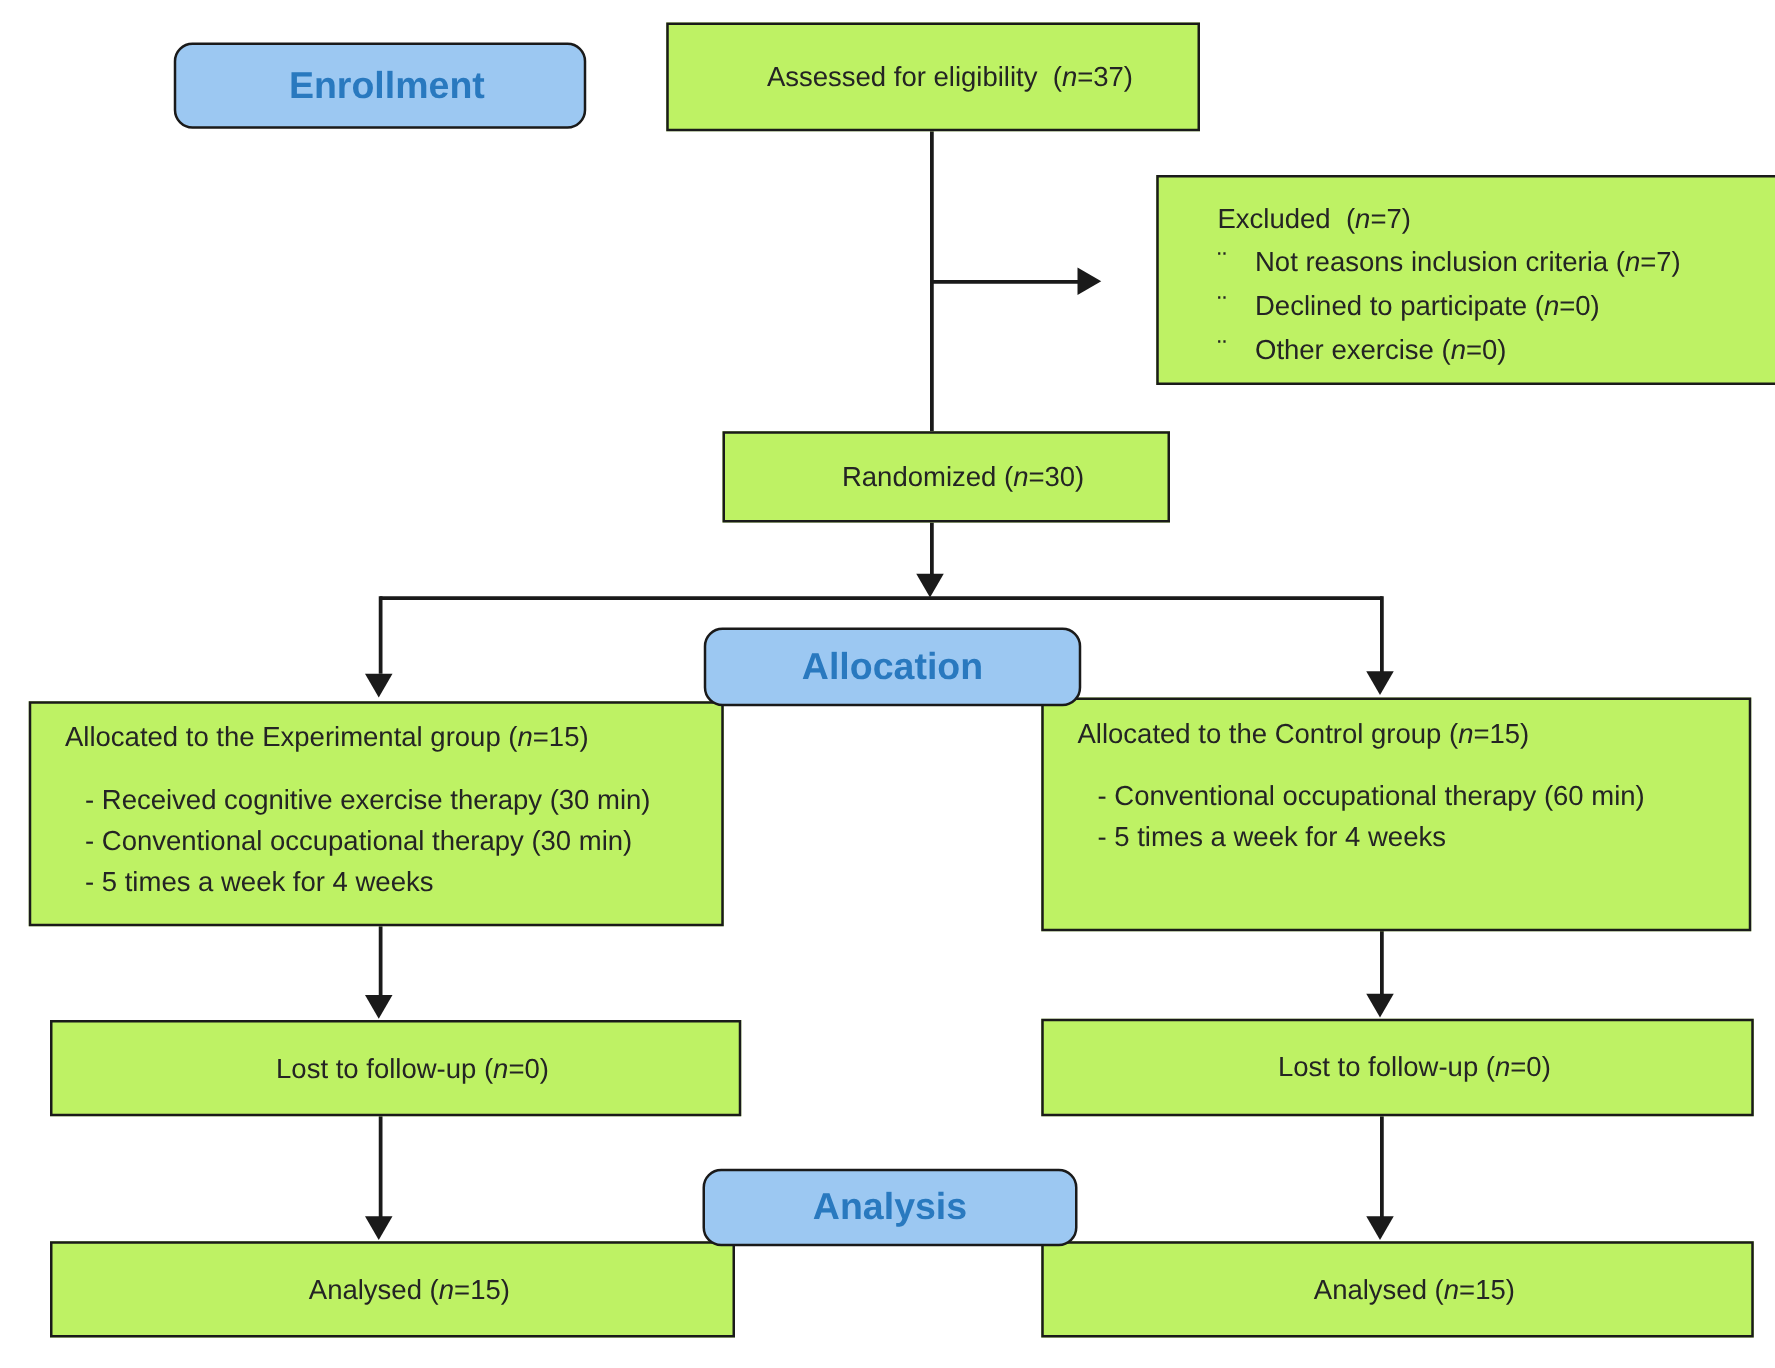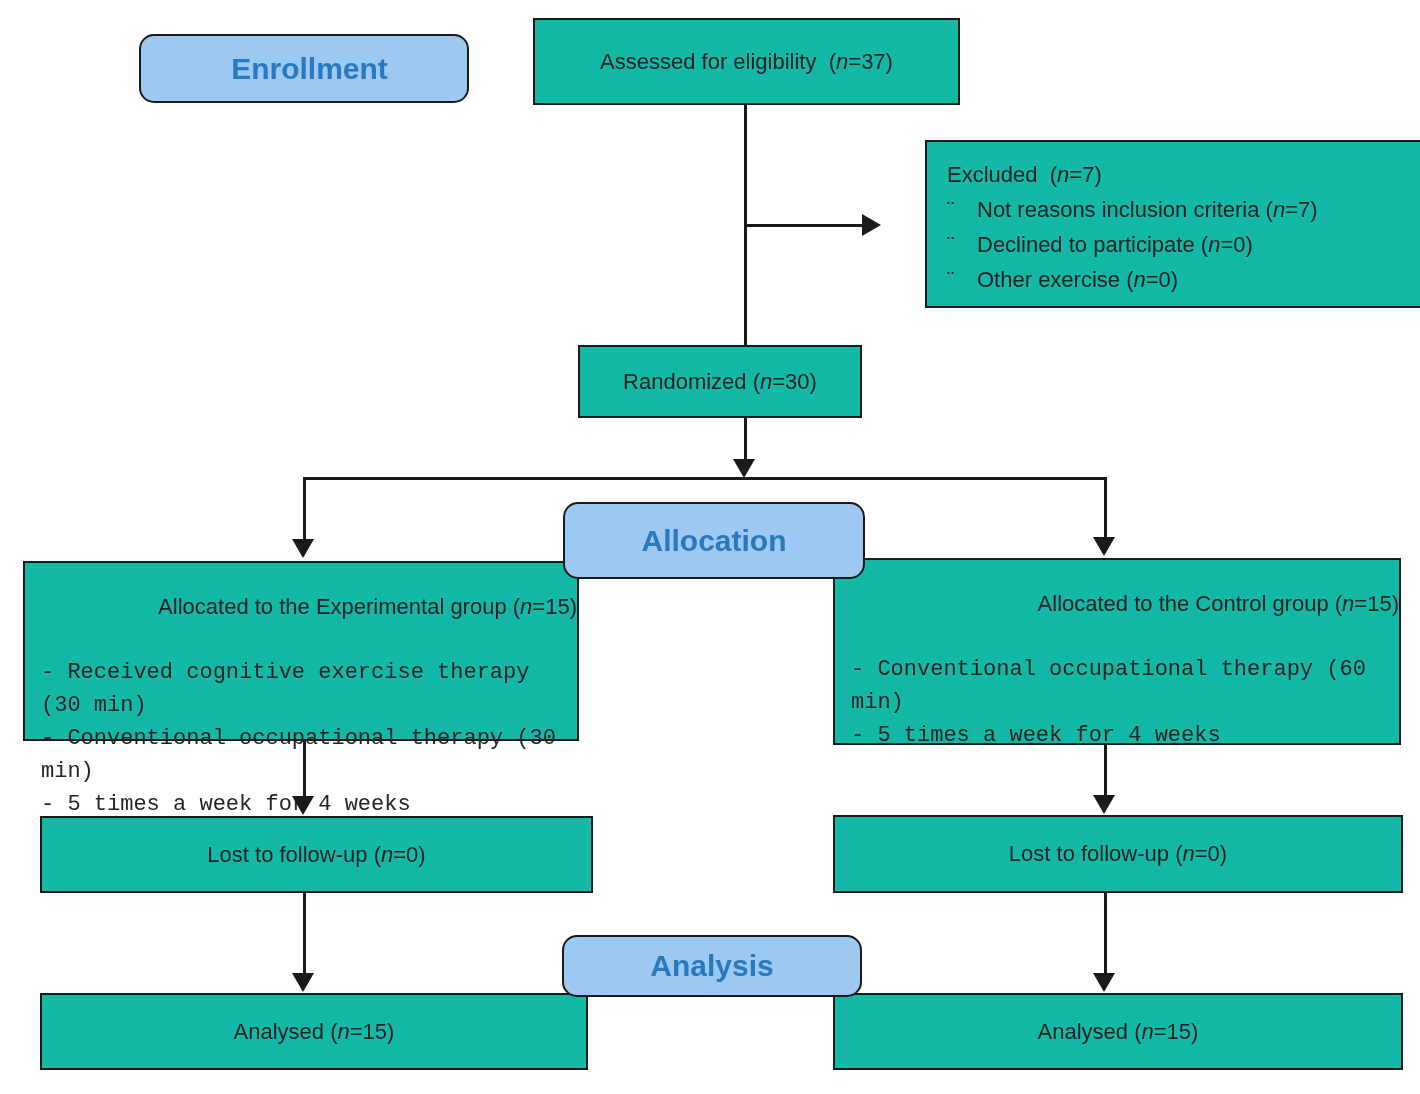--- a/index.html
+++ b/index.html
@@ -3,22 +3,22 @@
 <meta charset="utf-8">
 <style>
   html,body{margin:0;padding:0;background:#fff;}
   .canvas{
     position:relative;width:1420px;height:1094px;background:#ffffff;
     font-family:"Liberation Sans","DejaVu Sans",sans-serif;color:#242424;
     overflow:hidden;
   }
   .canvas span,.canvas i{white-space:pre-wrap;}
   .box{
-    position:absolute;background:#14b8a6;border:2.5px solid var(--line,#1a1a1a);
-    box-sizing:border-box;z-index:2;font-size:22px;
+    position:absolute;background:#bef264;border:2.5px solid var(--line,#1a1a1a);
+    box-sizing:border-box;z-index:2;font-size:22px;padding-left:27px;
   }
   .flex-center{display:flex;align-items:center;justify-content:center;text-align:center;}
   .stage{
     position:absolute;background:var(--stage-fill,#9CC8F2);
     border:2.5px solid var(--line,#1a1a1a);border-radius:15px;box-sizing:border-box;
     display:flex;align-items:center;justify-content:center;
     color:var(--stage-text,#2979BF);font-weight:bold;font-size:30px;z-index:4;
   }
   .vline,.hline{position:absolute;background:var(--line,#1a1a1a);z-index:1;}
   .vline{width:2.5px;}
@@ -32,22 +32,22 @@
     position:absolute;width:0;height:0;z-index:3;
     border-top:11px solid transparent;border-bottom:11px solid transparent;
     border-left:19px solid var(--line,#1a1a1a);
   }
   i.n{font-style:italic;}
   
   .excluded-inner{padding:15px 8px 0 20px;line-height:35px;text-align:left;}
   .ex-item{display:flex;align-items:flex-start;}
   .ex-item .bullet{display:inline-block;width:30px;flex:0 0 30px;}
   
-  .alloc-title{margin-top:31px;text-align:right;}
-  .alloc-items{margin-top:36px;padding-left:16px;line-height:33px;text-align:left;font-family:Liberation Mono, monospace;}
+  .alloc-title{margin-top:14px;text-align:left;}
+  .alloc-items{margin-top:20px;padding-left:16px;line-height:33px;text-align:left;}
 </style>
 </head>
 <body>
 
 <div class="canvas">
 
   <div class="vline" style="left:744px;top:105px;height:240px;"></div>
   <div class="hline" style="left:745px;top:224px;width:119px;"></div>
   <div class="arrow-right" style="left:862px;top:214px;"></div>
 
@@ -85,21 +85,21 @@
         <span class="bullet">¨</span>
         <span><span>Declined to participate (</span><i class="n">n</i><span>=0)</span></span>
       </div>
       <div class="ex-item">
         <span class="bullet">¨</span>
         <span><span>Other exercise (</span><i class="n">n</i><span>=0)</span></span>
       </div>
     </div>
   </div>
 
-  <div class="box flex-center" style="left:578px;top:345px;width:284px;height:73px;">
+  <div class="box flex-center" style="left:578px;top:345px;width:358px;height:73px;">
     <span><span>Randomized (</span><i class="n">n</i><span>=30)</span></span>
   </div>
 
   <div class="box" style="left:23px;top:561px;width:556px;height:180px;">
     <div class="alloc-title"><span>Allocated to the Experimental group (</span><i class="n">n</i><span>=15)</span></div>
     <div class="alloc-items">
       <div>- Received cognitive exercise therapy (30 min)</div>
       <div>- Conventional occupational therapy (30 min)</div>
       <div>- 5 times a week for 4 weeks</div>
     </div>
@@ -125,20 +125,20 @@
     <span><span>Analysed (</span><i class="n">n</i><span>=15)</span></span>
   </div>
 
   <div class="box flex-center" style="left:833px;top:993px;width:570px;height:77px;">
     <span><span>Analysed (</span><i class="n">n</i><span>=15)</span></span>
   </div>
 
   <div class="stage" style="left:139px;top:34px;width:330px;height:69px;padding-left:11px;">
     <span>Enrollment</span>
   </div>
-  <div class="stage" style="left:563px;top:502px;width:302px;height:77px;">
+  <div class="stage" style="left:563px;top:502px;width:302px;height:63px;">
     <span>Allocation</span>
   </div>
   <div class="stage" style="left:562px;top:935px;width:300px;height:62px;">
     <span>Analysis</span>
   </div>
 
 </div>
 
 </body></html>

